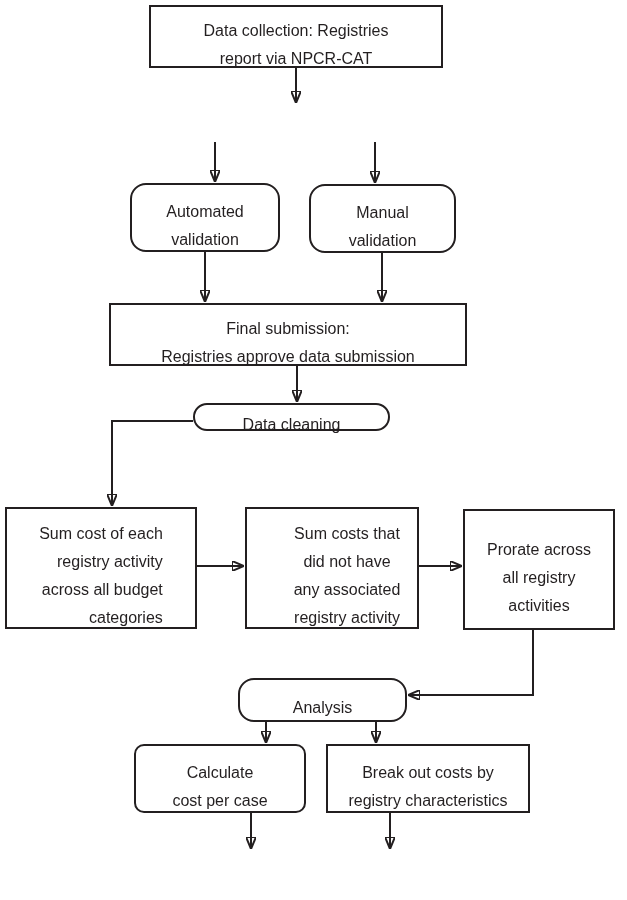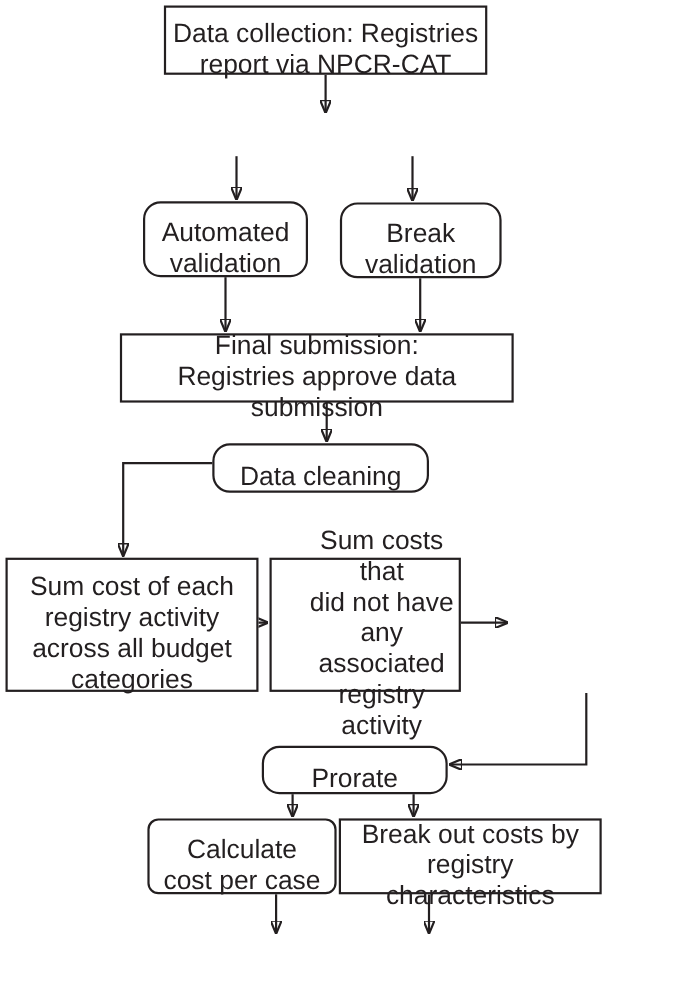--- a/index.html
+++ b/index.html
@@ -21,38 +21,38 @@
   .node{
     position:absolute;
     box-sizing:border-box;
     border:2px solid var(--line);
     background:var(--boxbg);
     display:flex;align-items:center;justify-content:center;
     text-align:center;
   }
   .node .label{
     white-space:pre-line;
-    font-size:24px;
+    font-size:16px;
     line-height:28px;
     margin-top:16px;
   }
   .round{border-radius:16px;}
   
   .n-data-collection{left:149px;top:5px;width:294px;height:63px;}
   .n-data-checks{left:198px;top:104px;width:190px;height:38px;}
   .n-automated{left:130px;top:183px;width:150px;height:69px;}
   .n-manual{left:309px;top:184px;width:147px;height:69px;}
   .n-final{left:109px;top:303px;width:358px;height:63px;text-align:center;}
-  .n-cleaning{left:193px;top:403px;width:197px;height:45px;}
-  .n-sum-each{left:5px;top:507px;width:230px;height:122px;}
+  .n-cleaning{left:193px;top:403px;width:197px;height:28px;}
+  .n-sum-each{left:5px;top:507px;width:192px;height:122px;text-align:right;}
   .n-sum-unassoc{left:245px;top:507px;width:174px;height:122px;padding-left:30px;}
   .n-prorate{left:463px;top:509px;width:152px;height:121px;}
   .n-analysis{left:238px;top:678px;width:169px;height:44px;}
   .n-calc{left:134px;top:744px;width:172px;height:69px;border-radius:10px;}
-  .n-breakout{left:308px;top:744px;width:239px;height:69px;}
+  .n-breakout{left:326px;top:744px;width:204px;height:69px;}
   .n-report{left:187px;top:852px;width:248px;height:40px;border-radius:11px;}
 </style>
 </head>
 <body>
 
 <div id="canvas">
 
   <svg id="arrows" viewBox="0 0 627 900" xmlns="http://www.w3.org/2000/svg">
     <defs>
       <marker id="ah" markerWidth="12" markerHeight="10" refX="11" refY="5" orient="auto" markerUnits="userSpaceOnUse">
@@ -80,21 +80,21 @@
 report via NPCR-CAT</span>
   </div>
 
 
   <div class="node round n-automated">
     <span class="label">Automated
 validation</span>
   </div>
 
   <div class="node round n-manual">
-    <span class="label">Break
+    <span class="label">Manual
 validation</span>
   </div>
 
   <div class="node n-final">
     <span class="label">Final submission:
 Registries approve data submission</span>
   </div>
 
   <div class="node round n-cleaning">
     <span class="label">Data cleaning</span>
@@ -107,23 +107,28 @@
 categories</span>
   </div>
 
   <div class="node n-sum-unassoc">
     <span class="label">Sum costs that
 did not have
 any associated
 registry activity</span>
   </div>
 
+  <div class="node n-prorate">
+    <span class="label">Prorate across
+all registry
+activities</span>
+  </div>
 
   <div class="node round n-analysis">
-    <span class="label">Prorate</span>
+    <span class="label">Analysis</span>
   </div>
 
   <div class="node n-calc">
     <span class="label">Calculate
 cost per case</span>
   </div>
 
   <div class="node n-breakout">
     <span class="label">Break out costs by
 registry characteristics</span>

